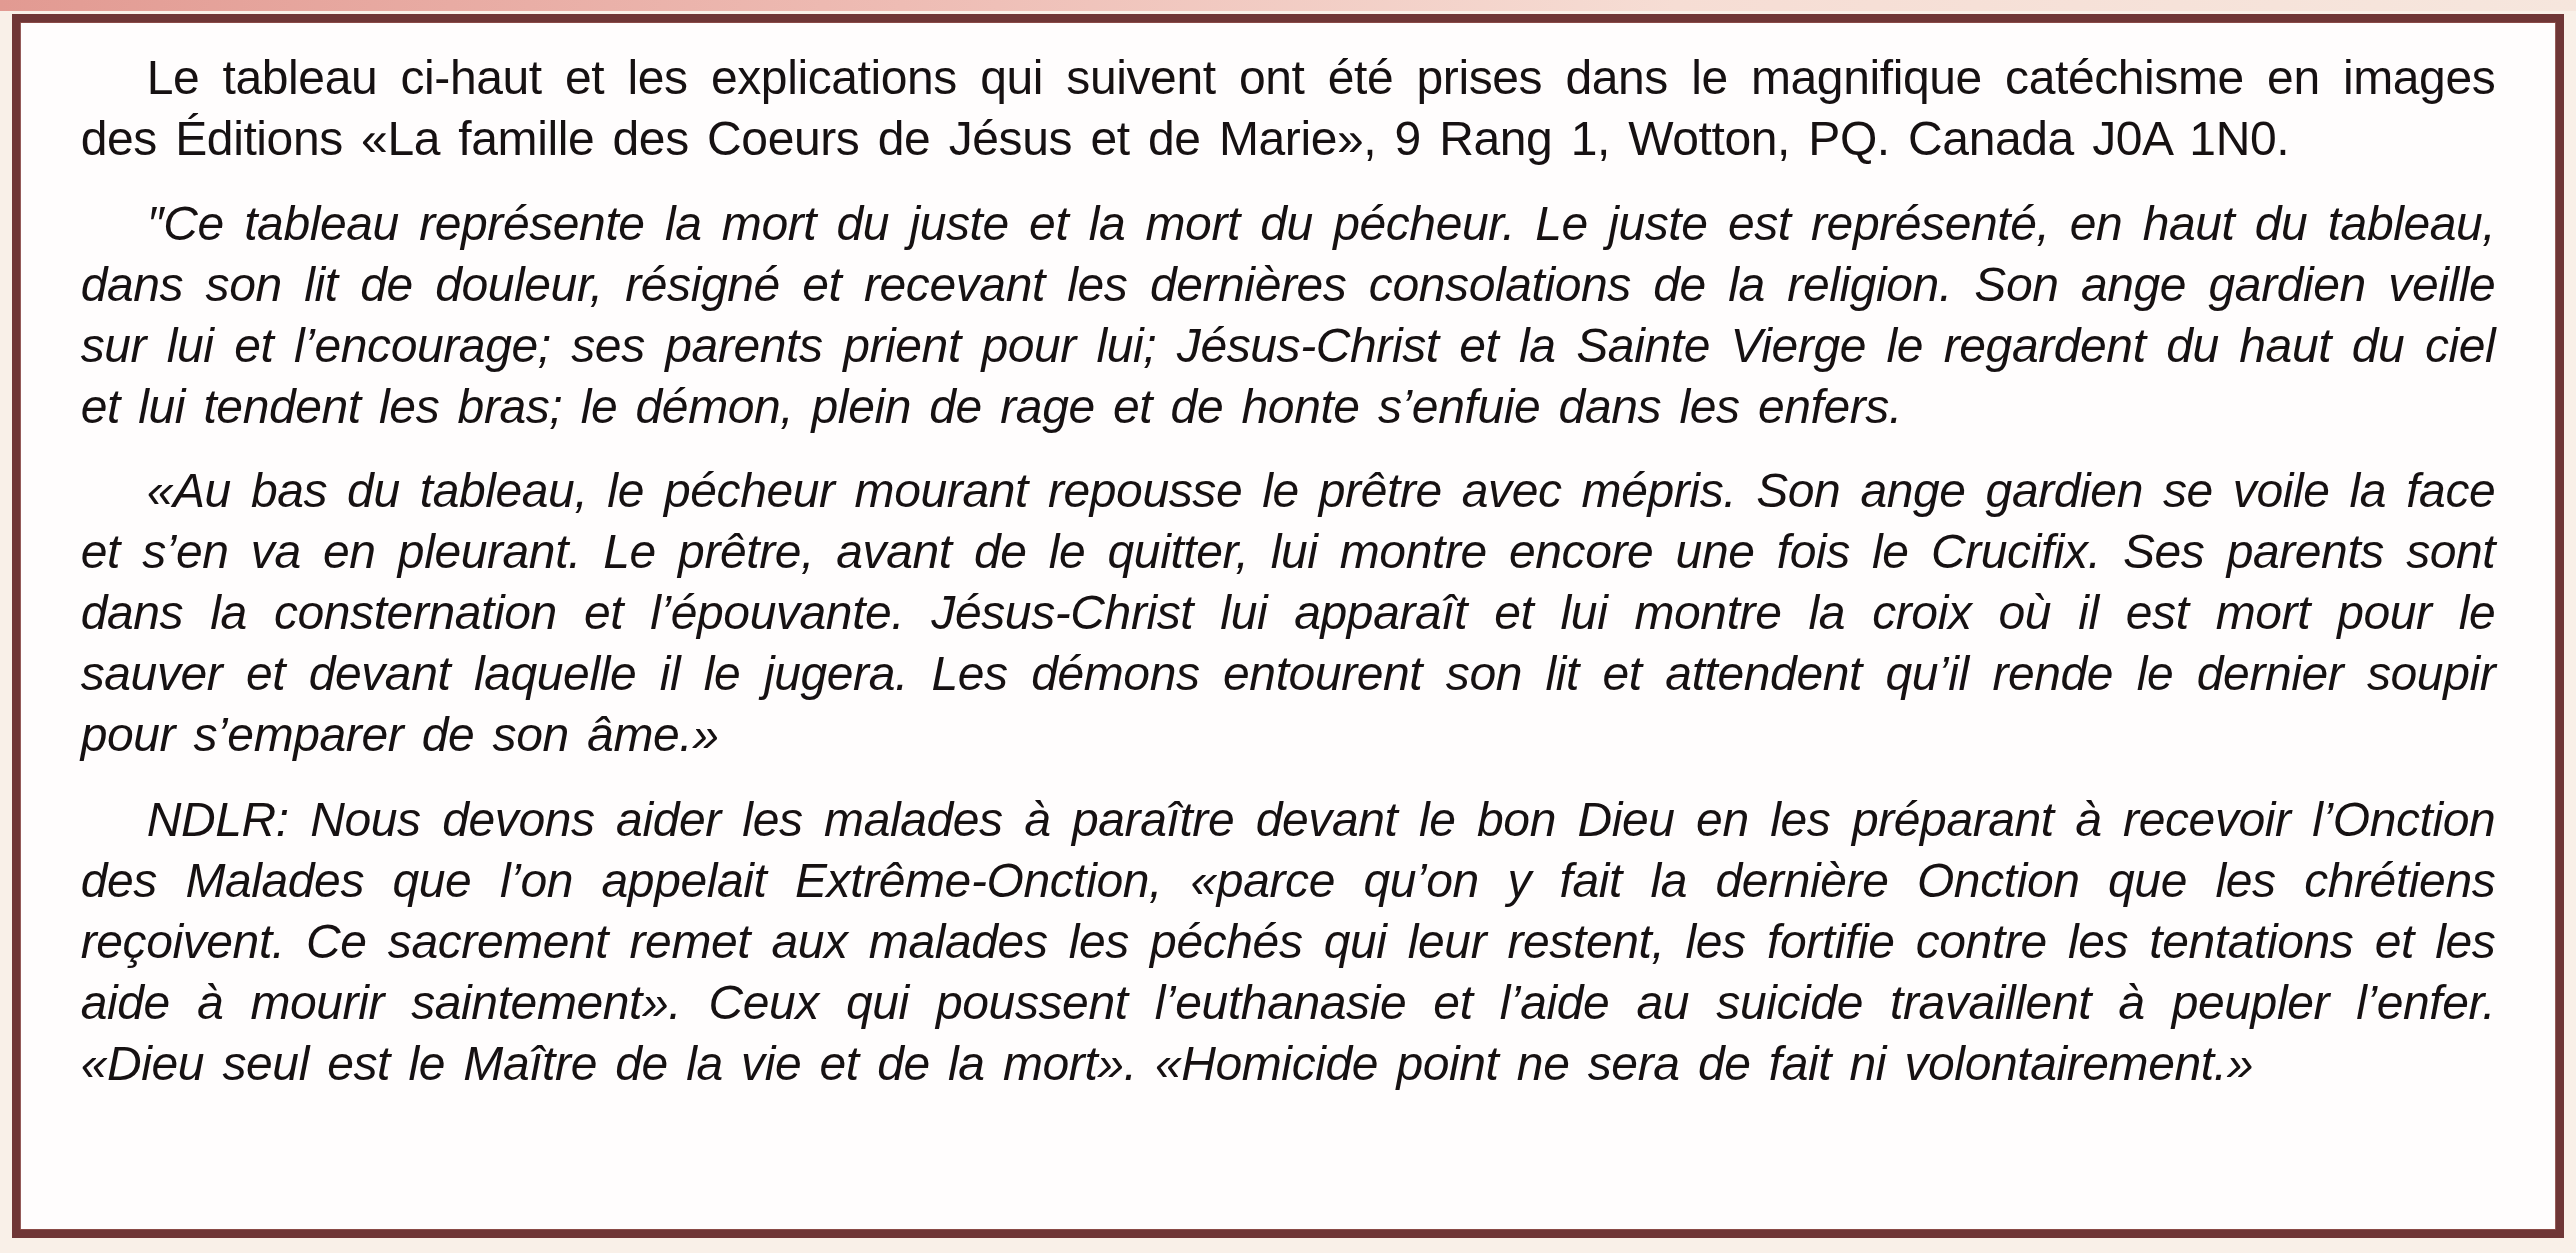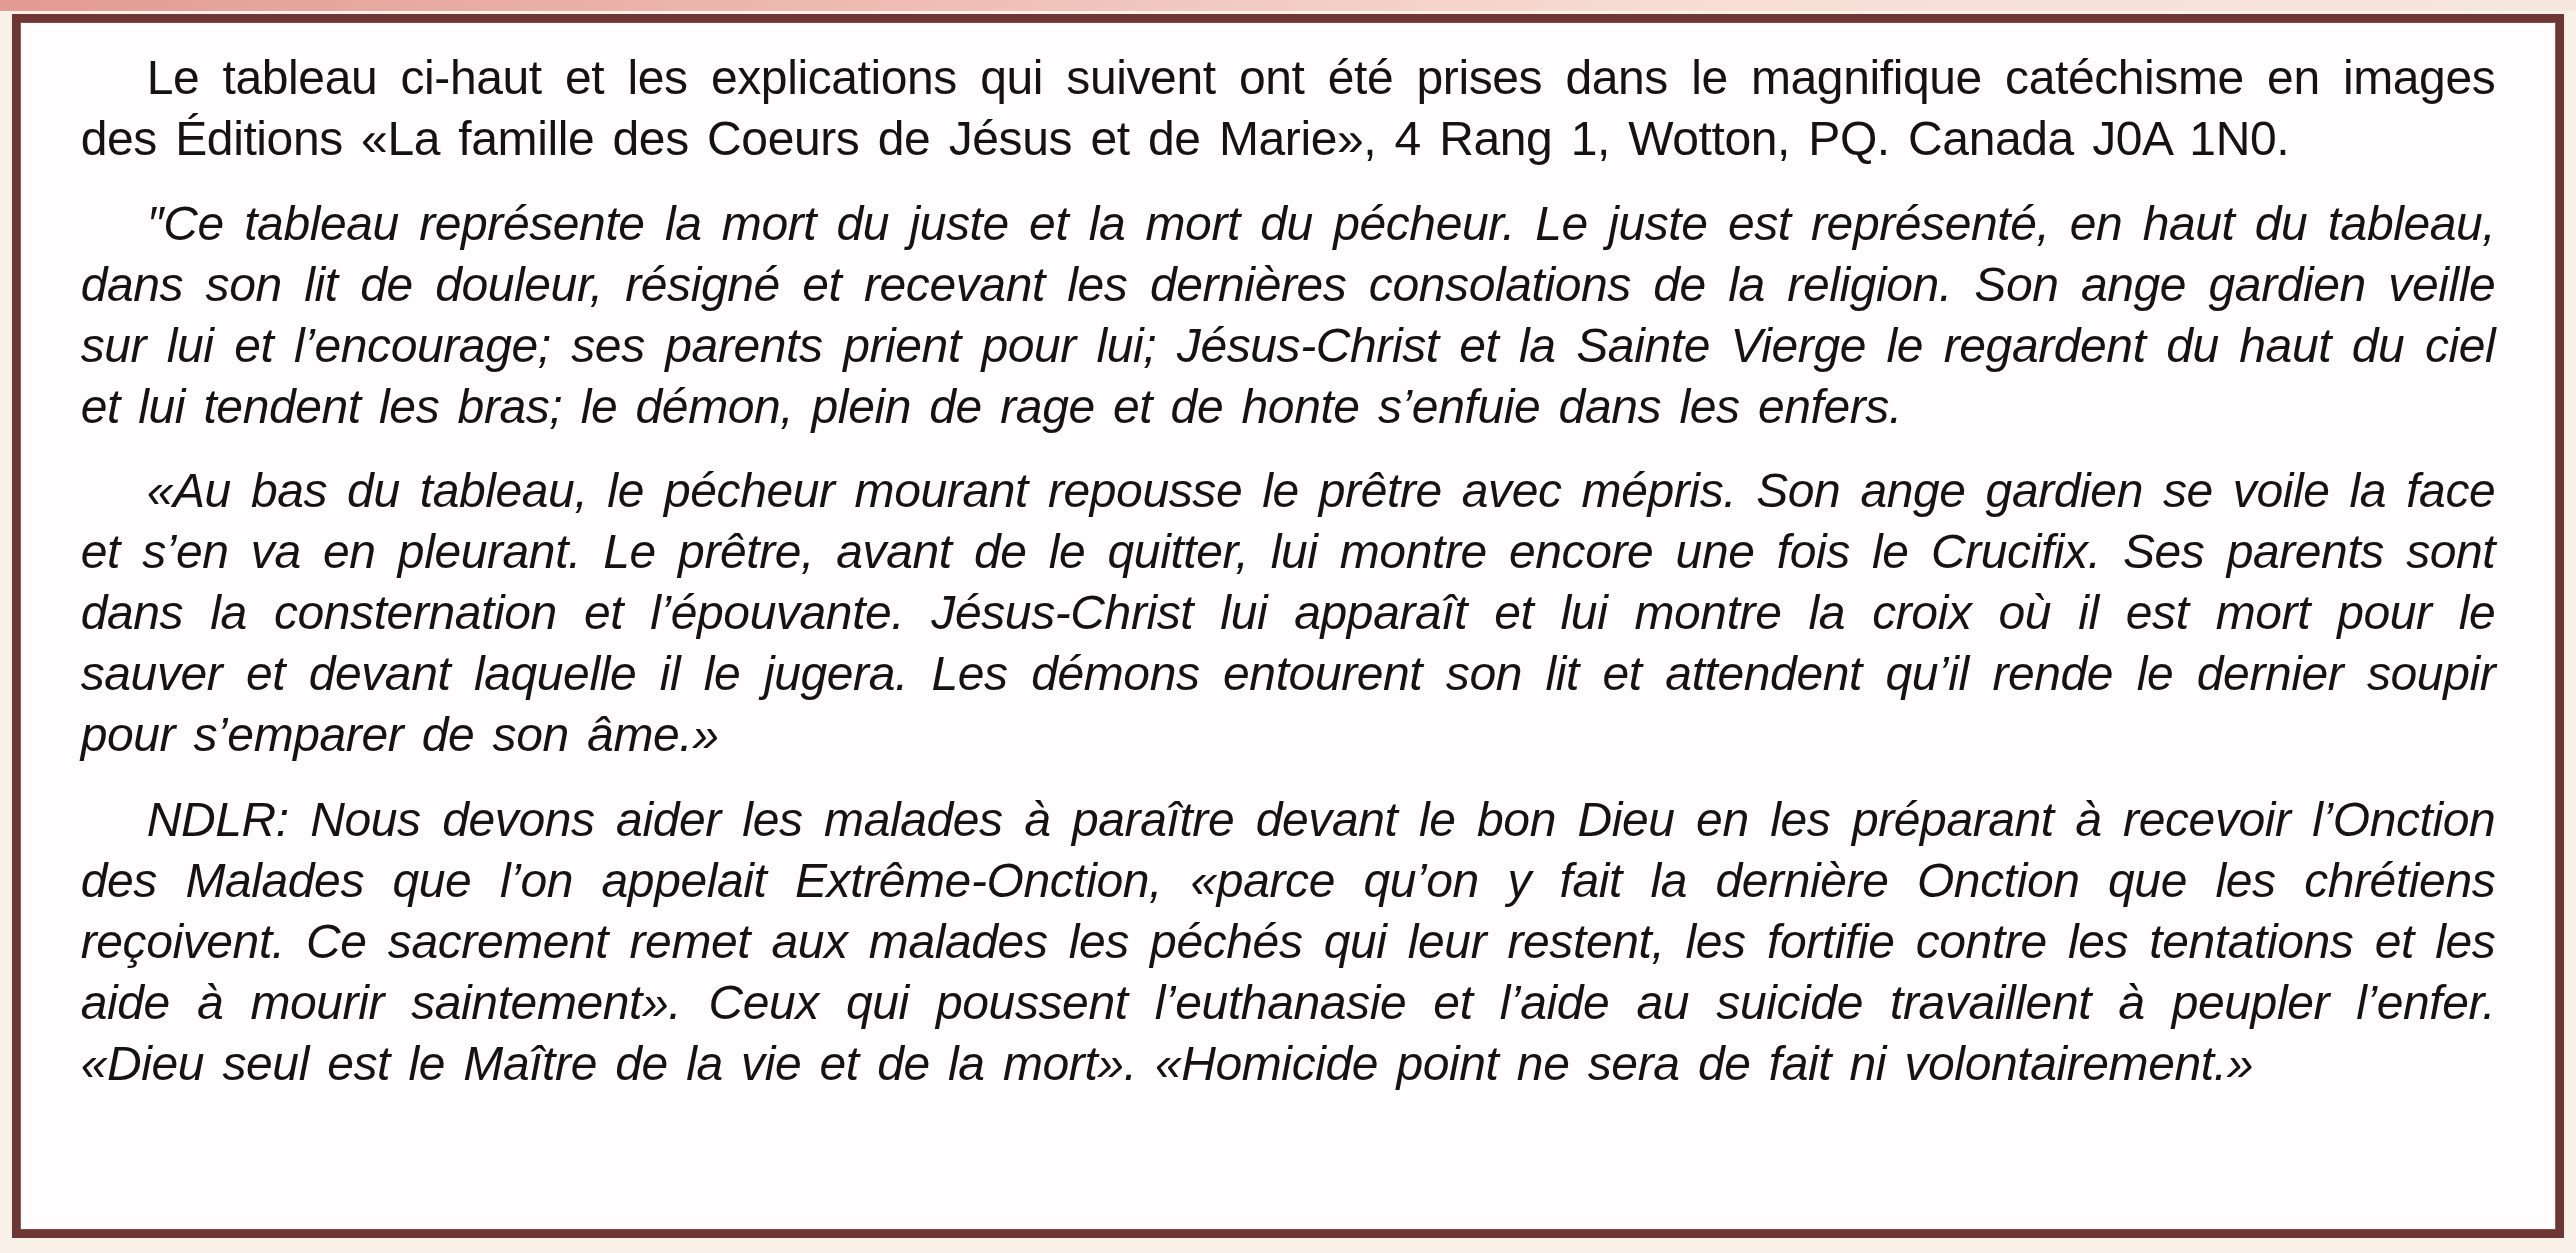--- a/index.html
+++ b/index.html
@@ -60,19 +60,19 @@
     font-style: italic;
   }
 </style>
 </head>
 <body>
 
 <div class="top-strip"></div>
 
 <div class="paper">
   <div class="content">
-    <p class="doc-paragraph">Le tableau ci-haut et les explications qui suivent ont été prises dans le magnifique catéchisme en images des Éditions «La famille des Coeurs de Jésus et de Marie», 4 Rang 1, Wotton, PQ. Canada J0A 1N0.</p>
+    <p class="doc-paragraph">Le tableau ci-haut et les explications qui suivent ont été prises dans le magnifique catéchisme en images des Éditions «La famille des Coeurs de Jésus et de Marie», 9 Rang 1, Wotton, PQ. Canada J0A 1N0.</p>
     <p class="doc-paragraph">″Ce tableau représente la mort du juste et la mort du pécheur. Le juste est représenté, en haut du tableau, dans son lit de douleur, résigné et recevant les dernières consolations de la religion. Son ange gardien veille sur lui et l’encourage; ses parents prient pour lui; Jésus-Christ et la Sainte Vierge le regardent du haut du ciel et lui tendent les bras; le démon, plein de rage et de honte s’enfuie dans les enfers.</p>
     <p class="doc-paragraph">«Au bas du tableau, le pécheur mourant repousse le prêtre avec mépris. Son ange gardien se voile la face et s’en va en pleurant. Le prêtre, avant de le quitter, lui montre encore une fois le Crucifix. Ses parents sont dans la consternation et l’épouvante. Jésus-Christ lui apparaît et lui montre la croix où il est mort pour le sauver et devant laquelle il le jugera. Les démons entourent son lit et attendent qu’il rende le dernier soupir pour s’emparer de son âme.»</p>
     <p class="doc-paragraph">NDLR: Nous devons aider les malades à paraître devant le bon Dieu en les préparant à recevoir l’Onction des Malades que l’on appelait Extrême-Onction, «parce qu’on y fait la dernière Onction que les chrétiens reçoivent. Ce sacrement remet aux malades les péchés qui leur restent, les fortifie contre les tentations et les aide à mourir saintement». Ceux qui poussent l’euthanasie et l’aide au suicide travaillent à peupler l’enfer. «Dieu seul est le Maître de la vie et de la mort». «Homicide point ne sera de fait ni volontairement.»</p>
   </div>
 </div>
 
 
 </body></html>

